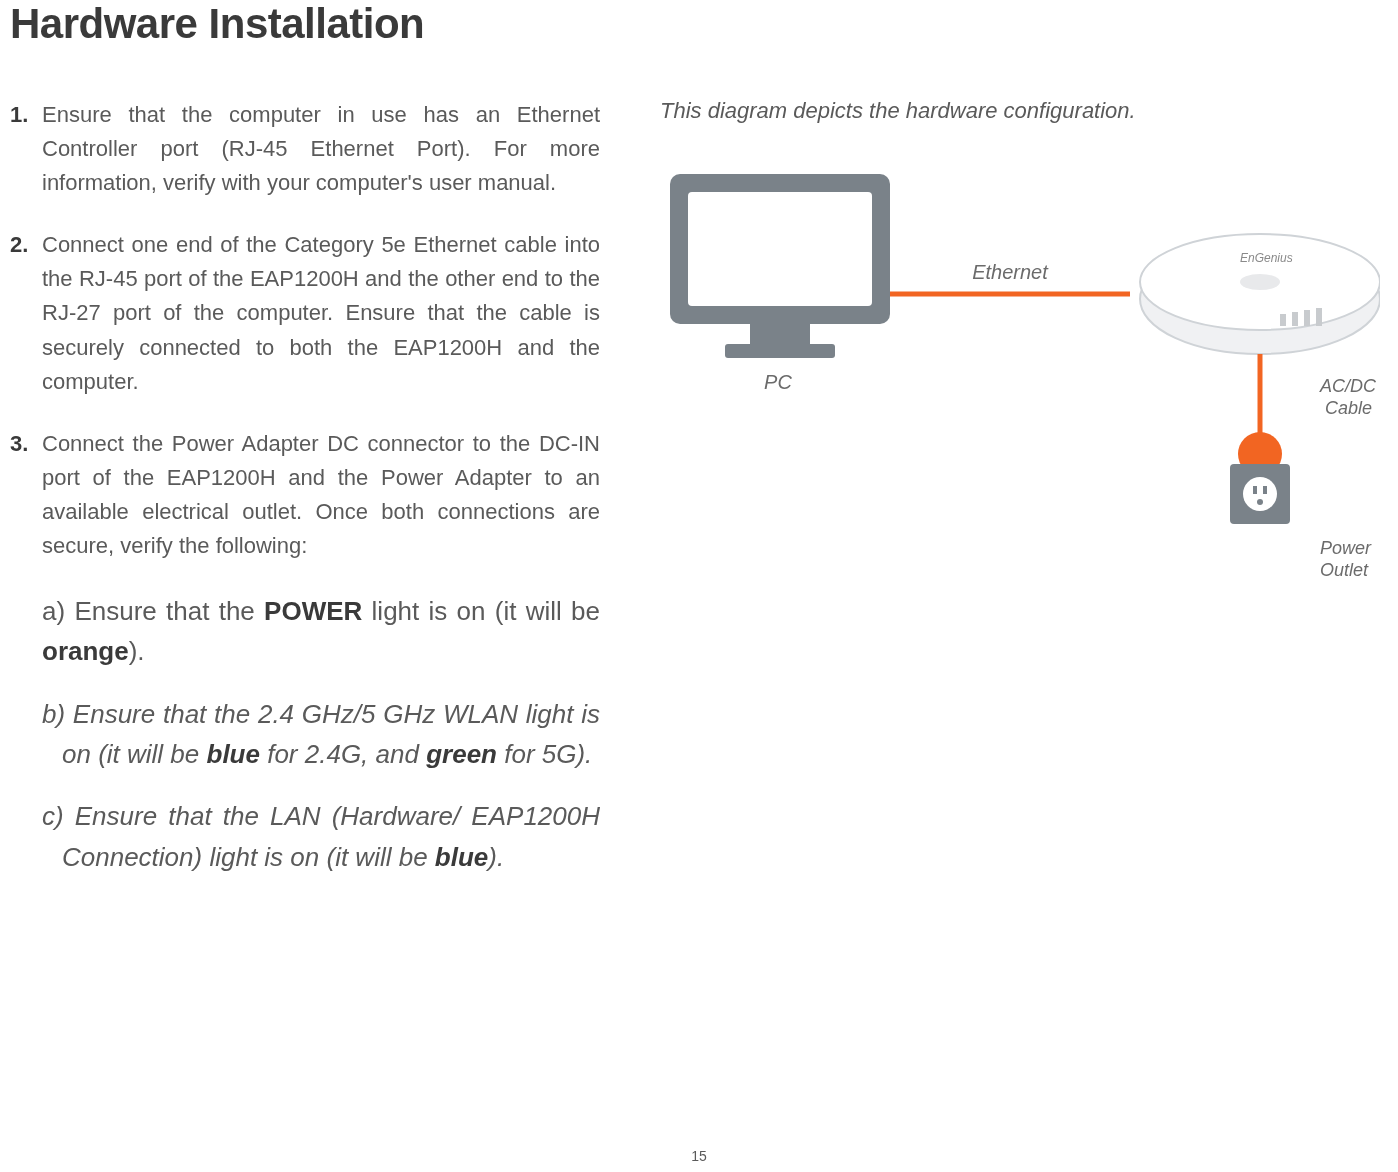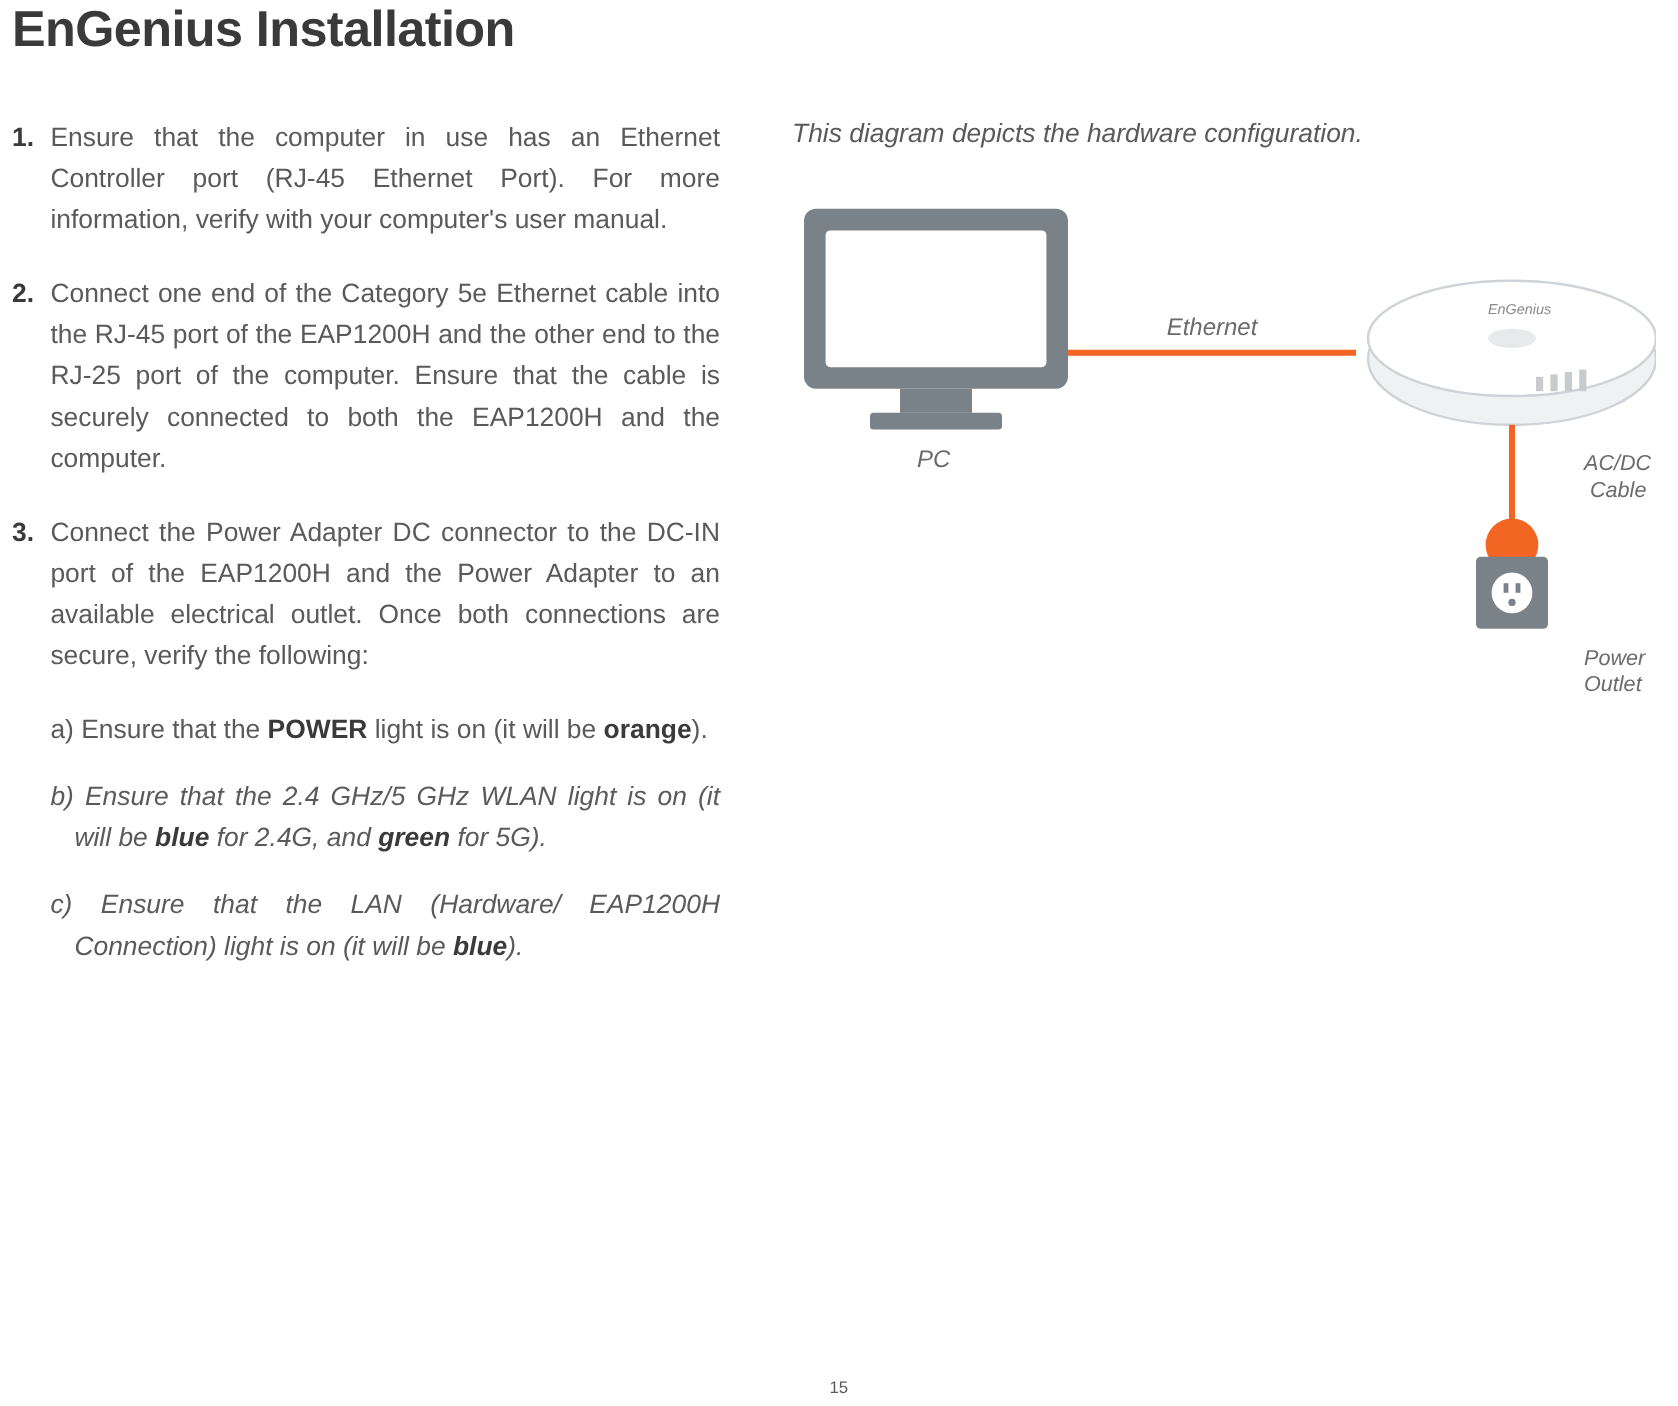--- a/index.html
+++ b/index.html
@@ -45,21 +45,21 @@
     .step-num {
       position: absolute;
       left: 0;
       top: 0;
       font-weight: 700;
       color: #3a3a3a;
     }
     .sub-step {
       margin-bottom: 22px;
       padding-left: 32px;
-      font-size: 22px;
+      font-size: 26px;
       line-height: 1.55;
       text-align: justify;
       color: #5a5a5a;
     }
     .sub-indent {
       padding-left: 52px;
       text-indent: -20px;
       font-style: italic;
     }
     .bold {
@@ -81,33 +81,33 @@
       bottom: 8px;
       left: 50%;
       transform: translateX(-50%);
       font-size: 14px;
       color: #5a5a5a;
     }
   </style>
 </head>
 <body>
 
-<h1 class="page-title">EnGenius Installation</h1>
+<h1 class="page-title">Hardware Installation</h1>
 
 <div class="content">
   <div class="left-col">
 
     <div class="step">
       <span class="step-num">1.</span>
       <span>Ensure that the computer in use has an Ethernet Controller port (RJ-45 Ethernet Port). For more information, verify with your computer's user manual.</span>
     </div>
 
     <div class="step">
       <span class="step-num">2.</span>
-      <span>Connect one end of the Category 5e Ethernet cable into the RJ-45 port of the EAP1200H and the other end to the RJ-25 port of the computer. Ensure that the cable is securely connected to both the EAP1200H and the computer.</span>
+      <span>Connect one end of the Category 5e Ethernet cable into the RJ-45 port of the EAP1200H and the other end to the RJ-27 port of the computer. Ensure that the cable is securely connected to both the EAP1200H and the computer.</span>
     </div>
 
     <div class="step">
       <span class="step-num">3.</span>
       <span>Connect the Power Adapter DC connector to the DC-IN port of the EAP1200H and the Power Adapter to an available electrical outlet. Once both connections are secure, verify the following:</span>
     </div>
 
     <div class="sub-step">
       <span>a) Ensure that the </span><span class="bold">POWER</span><span> light is on (it will be </span><span class="bold">orange</span><span>).</span>
     </div>

